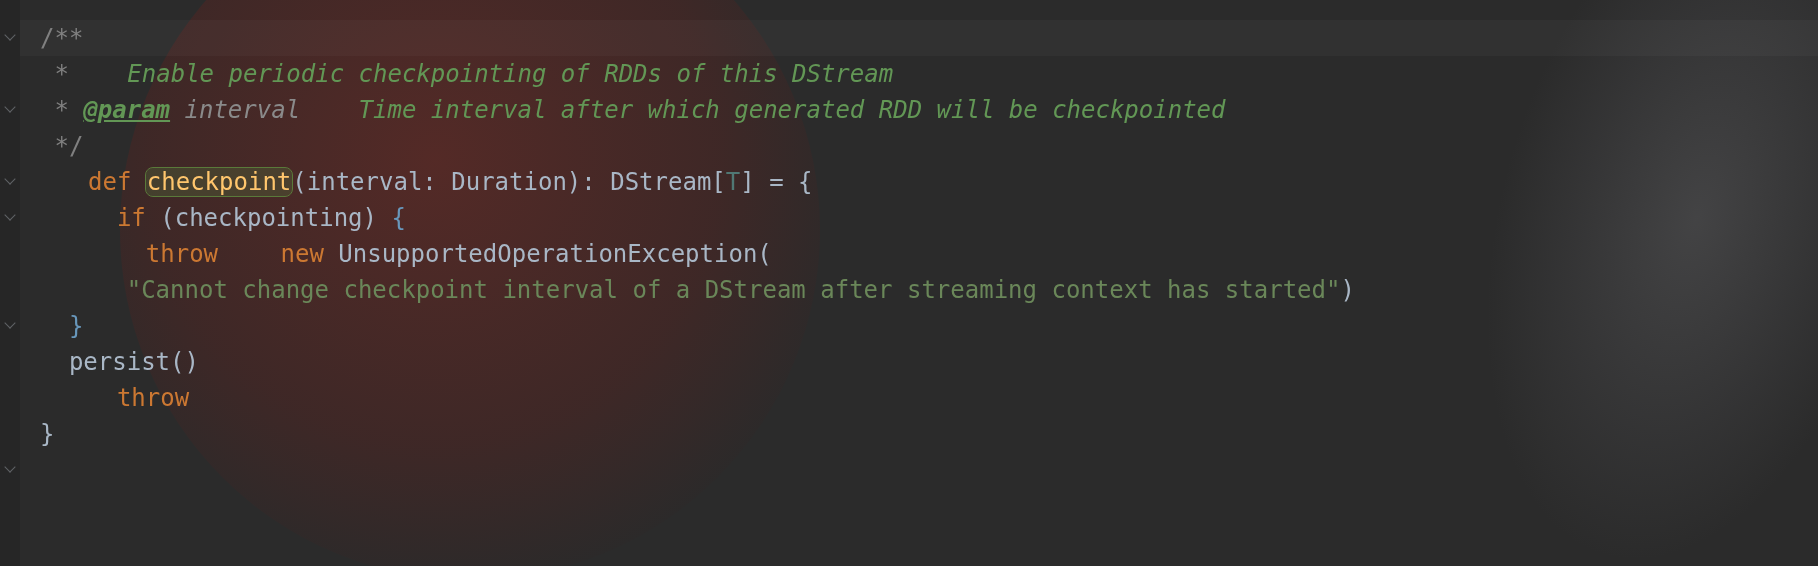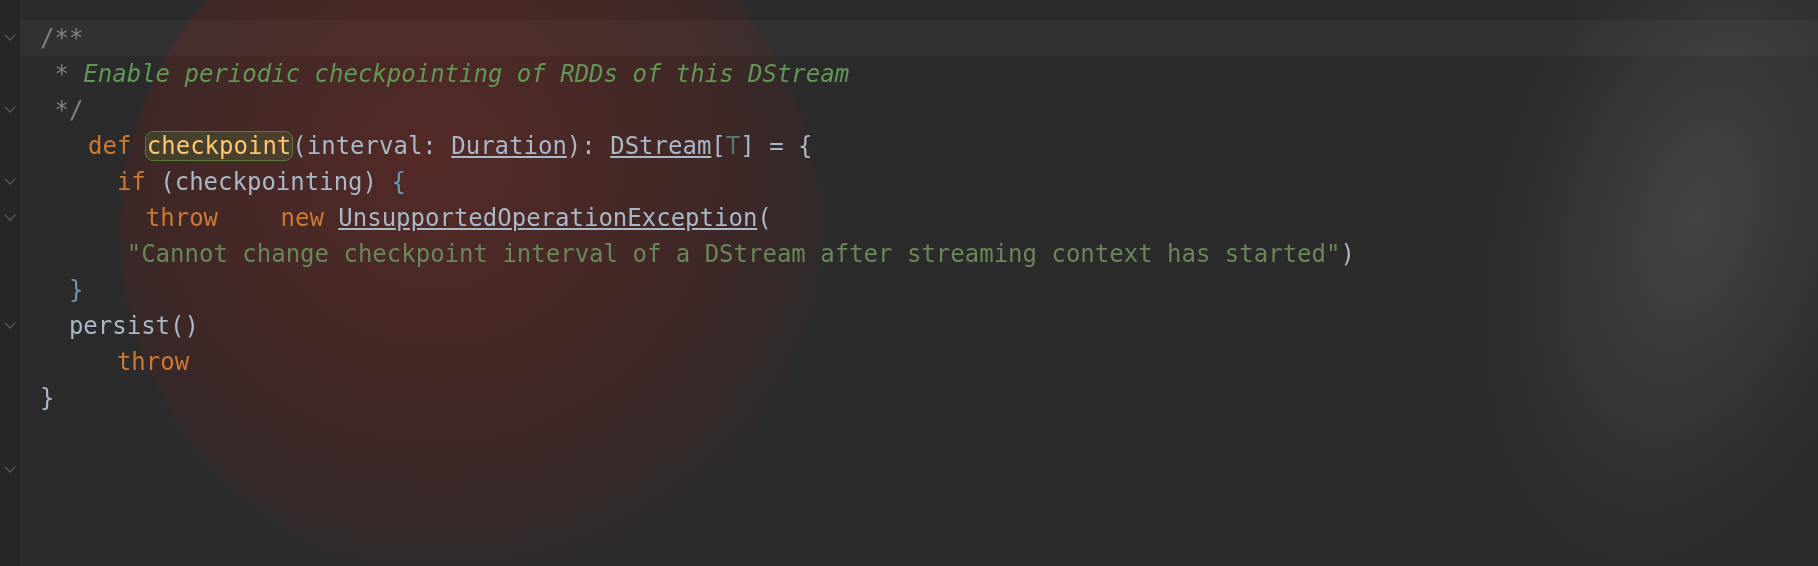--- a/index.html
+++ b/index.html
@@ -61,33 +61,33 @@
     transform: rotate(45deg);
   }
   .line {
     white-space: pre;
     padding-left: 20px;
   }
   .line.highlighted {
     background: rgba(255,255,255,0.03);
   }
   .c-comment { color: #808080; }
-  .c-comment-text { color: #629755; font-style: italic; }
+  .c-comment-text { color: #629755; font-style: italic; margin-left: 44px; }
   .c-doc-tag { color: #629755; font-style: italic; font-weight: bold; text-decoration: underline; }
   .c-doc-param { color: #8a8a8a; font-style: italic; }
   .c-keyword { color: #cc7832; margin-left: 48px; }
   .c-method-def { color: #ffc66d; }
   .c-method-def.boxed {
     background: rgba(80,110,60,0.35);
     outline: 1px solid #5a7a3a;
     padding: 0 1px;
     border-radius: 7px;
   }
   .c-identifier { color: #a9b7c6; }
-  .c-type { color: #a9b7c6; text-decoration: underline; }
+  .c-type { color: #a9b7c6; }
   .c-type-param { color: #507874; }
   .c-paren { color: #a9b7c6; }
   .c-brace { color: #a9b7c6; }
   .c-brace-blue { color: #6897bb; }
   .c-string { color: #6a8759; }
   .c-field { color: #9876aa; font-style: italic; }
   .c-operator { color: #a9b7c6; }
 </style>
 </head>
 <body>
@@ -105,20 +105,21 @@
   <div class="fold-marker" style="top: 319px;"></div>
   <div class="fold-marker" style="top: 463px;"></div>
 </div>
 
 <div class="editor">
 
 <div class="line highlighted"><span class="c-comment">/**</span></div>
 
 <div class="line"><span class="c-comment"> * </span><span class="c-comment-text">Enable periodic checkpointing of RDDs of this DStream</span></div>
 
+<div class="line"><span class="c-comment"> * </span><span class="c-doc-tag">@param</span><span class="c-doc-param"> interval </span><span class="c-comment-text">Time interval after which generated RDD will be checkpointed</span></div>
 
 <div class="line"><span class="c-comment"> */</span></div>
 
 <div class="line"><span class="c-keyword">def </span><span class="c-method-def boxed">checkpoint</span><span class="c-paren">(</span><span class="c-identifier">interval</span><span class="c-operator">: </span><span class="c-type">Duration</span><span class="c-paren">)</span><span class="c-operator">: </span><span class="c-type">DStream</span><span class="c-paren">[</span><span class="c-type-param">T</span><span class="c-paren">]</span><span class="c-operator"> = </span><span class="c-brace">{</span></div>
 
 <div class="line">  <span class="c-keyword">if </span><span class="c-paren">(</span><span class="c-identifier">checkpointing</span><span class="c-paren">) </span><span class="c-brace-blue">{</span></div>
 
 <div class="line">    <span class="c-keyword">throw </span><span class="c-keyword">new </span><span class="c-type">UnsupportedOperationException</span><span class="c-paren">(</span></div>
 
 <div class="line">      <span class="c-string">"Cannot change checkpoint interval of a DStream after streaming context has started"</span><span class="c-paren">)</span></div>

